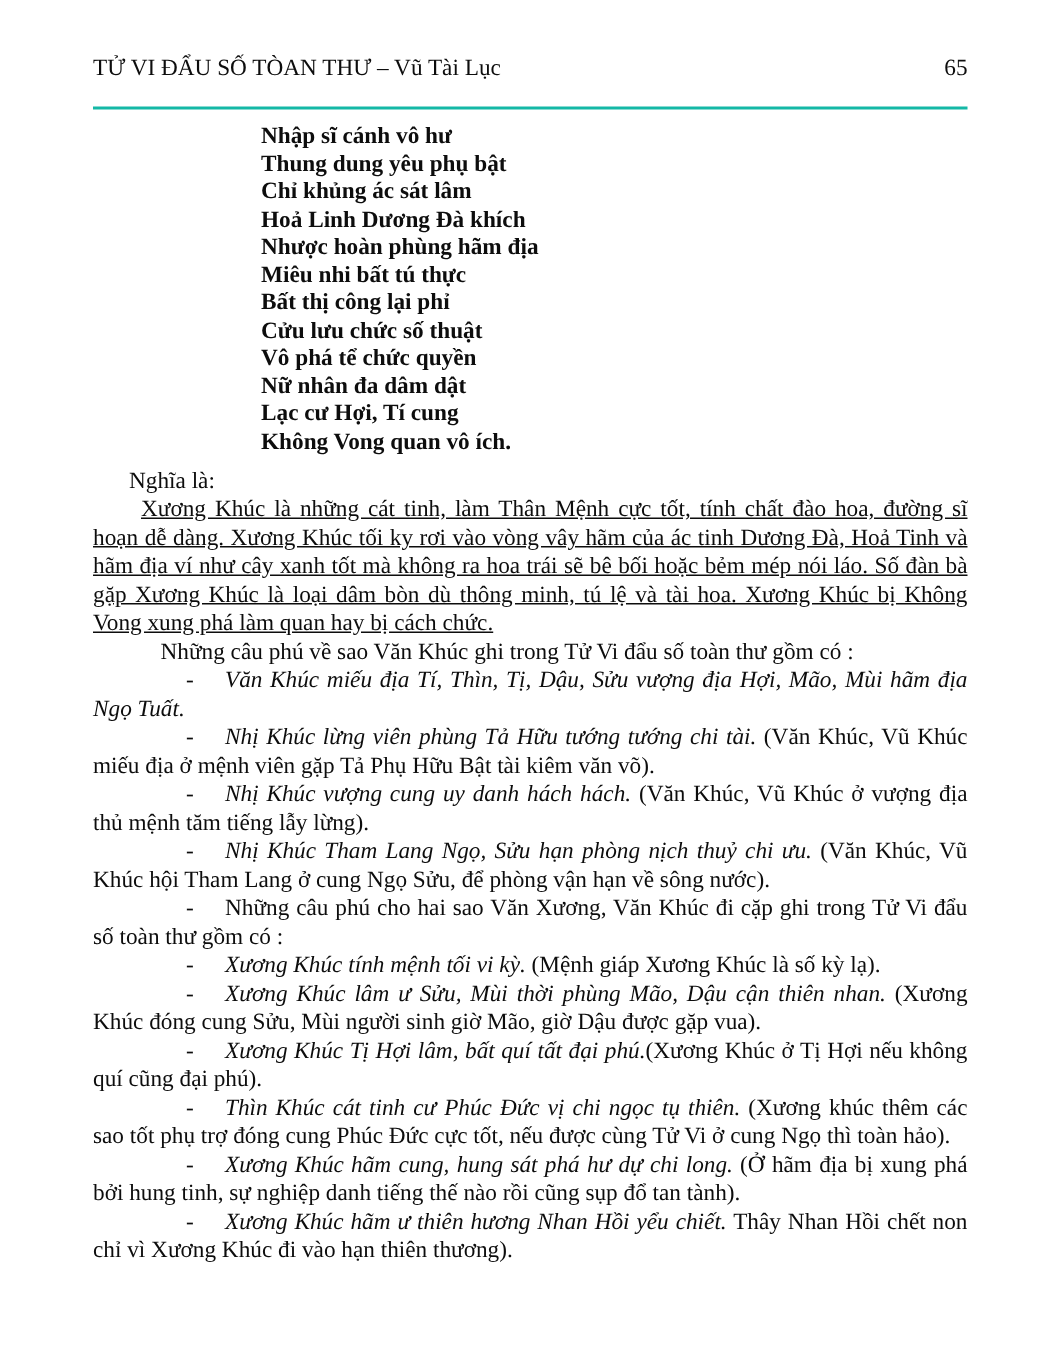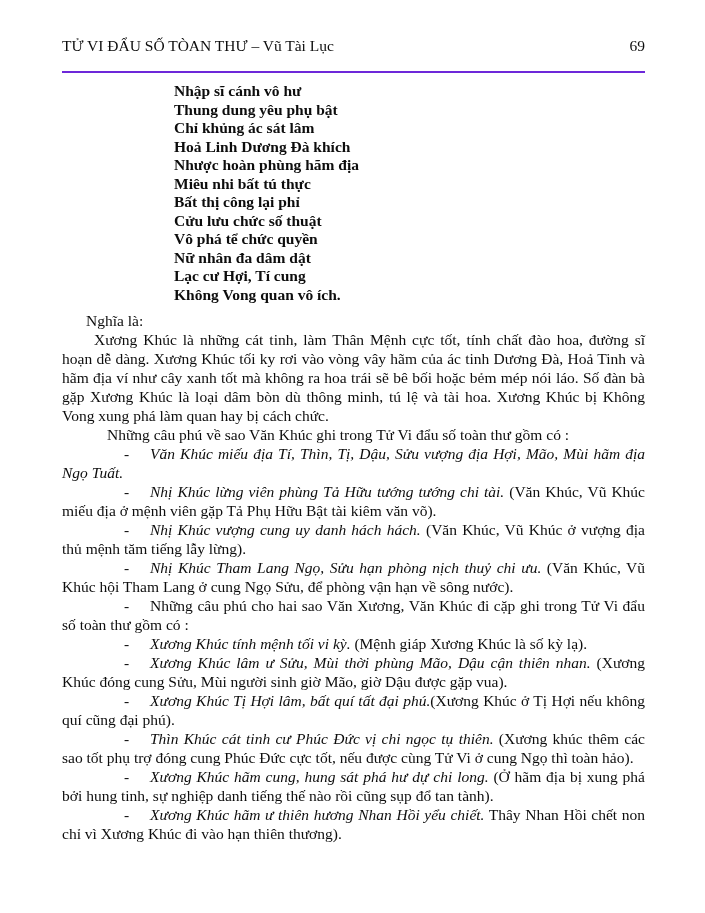--- a/index.html
+++ b/index.html
@@ -15,50 +15,50 @@
     width: 705px; height: 913px;
     padding: 36px 60px 0 62px;
   }
   .header {
     display: flex;
     justify-content: space-between;
     align-items: baseline;
     font-size: 15.5px;
     line-height: 19px;
     padding-bottom: 16px;
-    border-bottom: 2px solid #6d28d9;
+    border-bottom: 2px solid #14b8a6;
   }
   .poem {
     margin: 9px 0 0 112px;
     font-size: 15.5px;
     line-height: 18.5px;
     font-weight: bold;
   }
   .poem .poem-line { white-space: nowrap; }
   p {
     margin: 0;
     font-size: 15.5px;
     line-height: 19px;
     text-align: justify;
   }
   .meaning-label { text-indent: 24px; margin-top: 7px; }
-  .body-para  { text-indent: 32px; }
+  .body-para  { text-indent: 32px; text-decoration: underline; }
   .intro-para { text-indent: 45px; }
   .item { text-indent: 62px; }
   .dash { display: inline-block; width: 26px; text-indent: 0; }
   .it { font-style: italic; }
 </style>
 </head>
 <body>
 
 <div class="page">
 
   <div class="header">
     <span>TỬ VI ĐẨU SỐ TÒAN THƯ – Vũ Tài Lục</span>
-    <span>69</span>
+    <span>65</span>
   </div>
 
   <div class="poem">
     <div class="poem-line">Nhập sĩ cánh vô hư</div>
     <div class="poem-line">Thung dung yêu phụ bật</div>
     <div class="poem-line">Chỉ khủng ác sát lâm</div>
     <div class="poem-line">Hoả Linh Dương Đà khích</div>
     <div class="poem-line">Nhược hoàn phùng hãm địa</div>
     <div class="poem-line">Miêu nhi bất tú thực</div>
     <div class="poem-line">Bất thị công lại phỉ</div>

